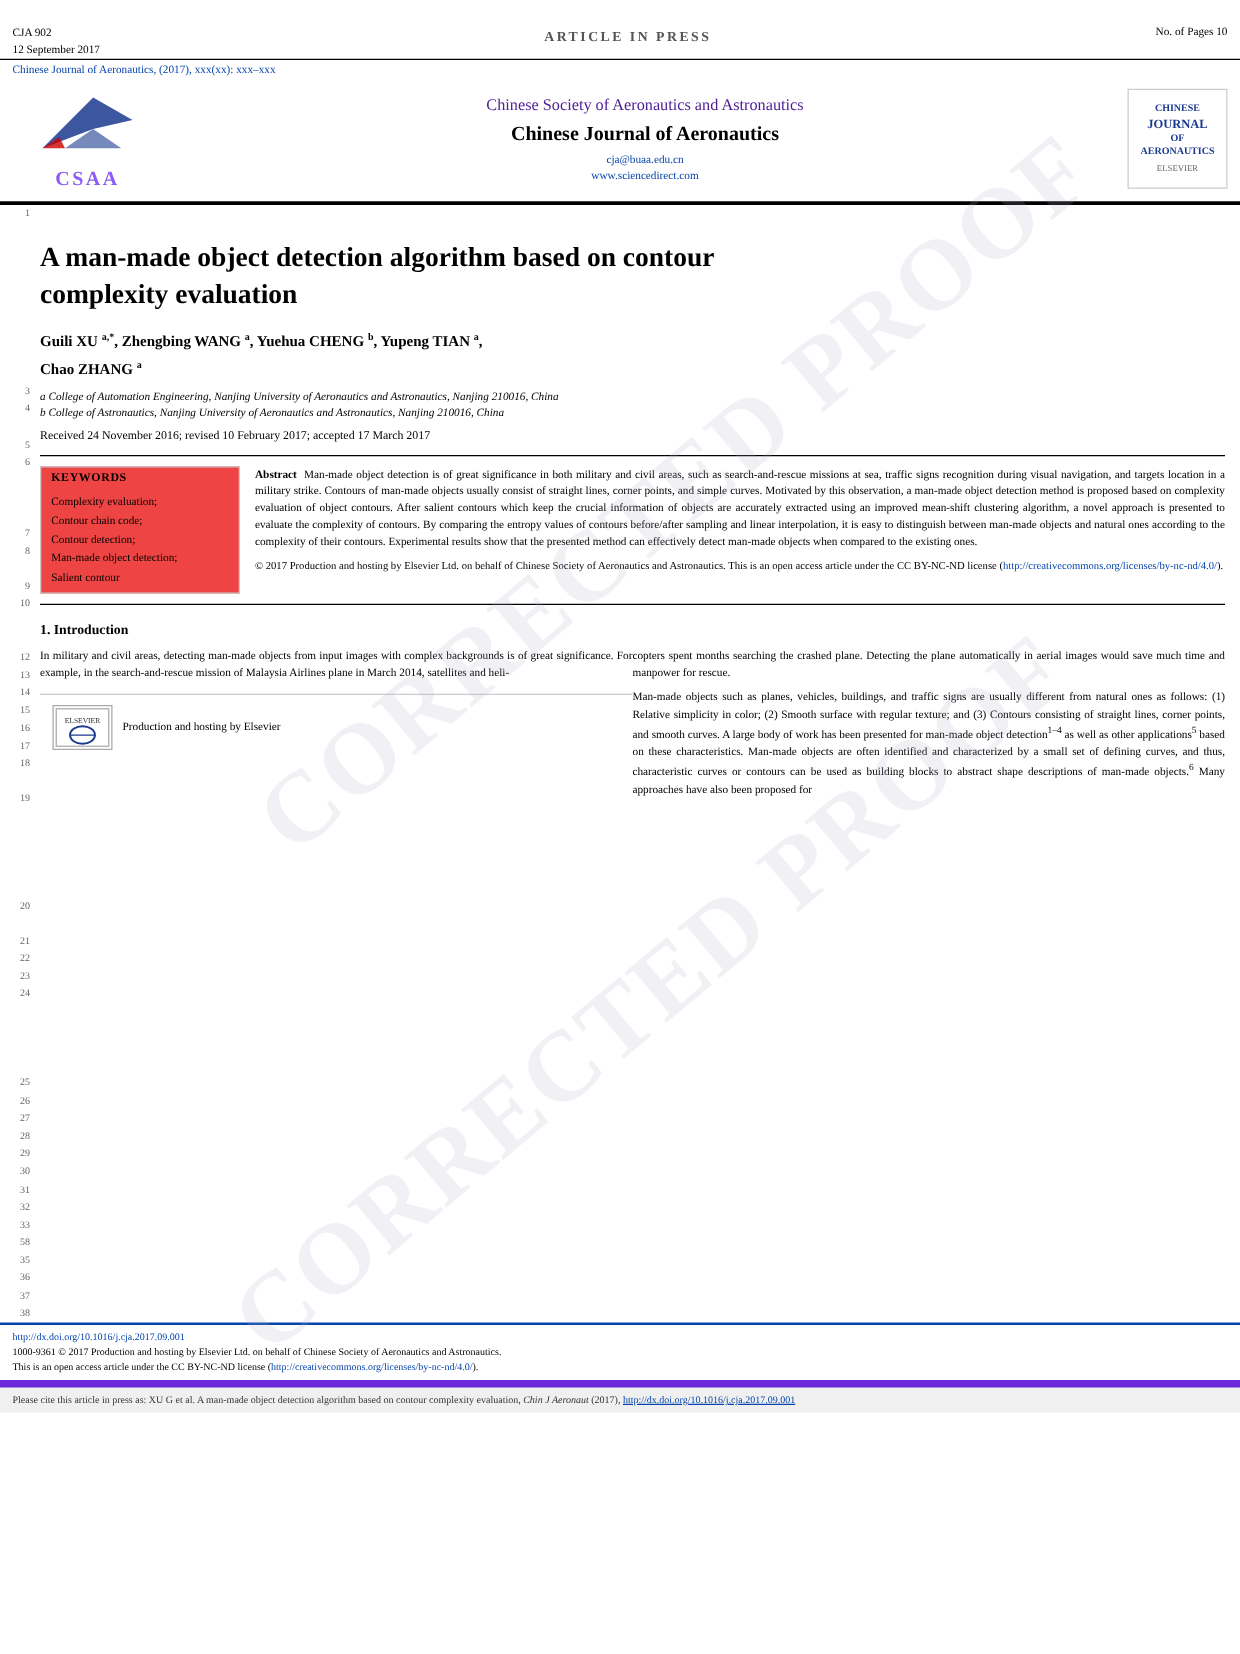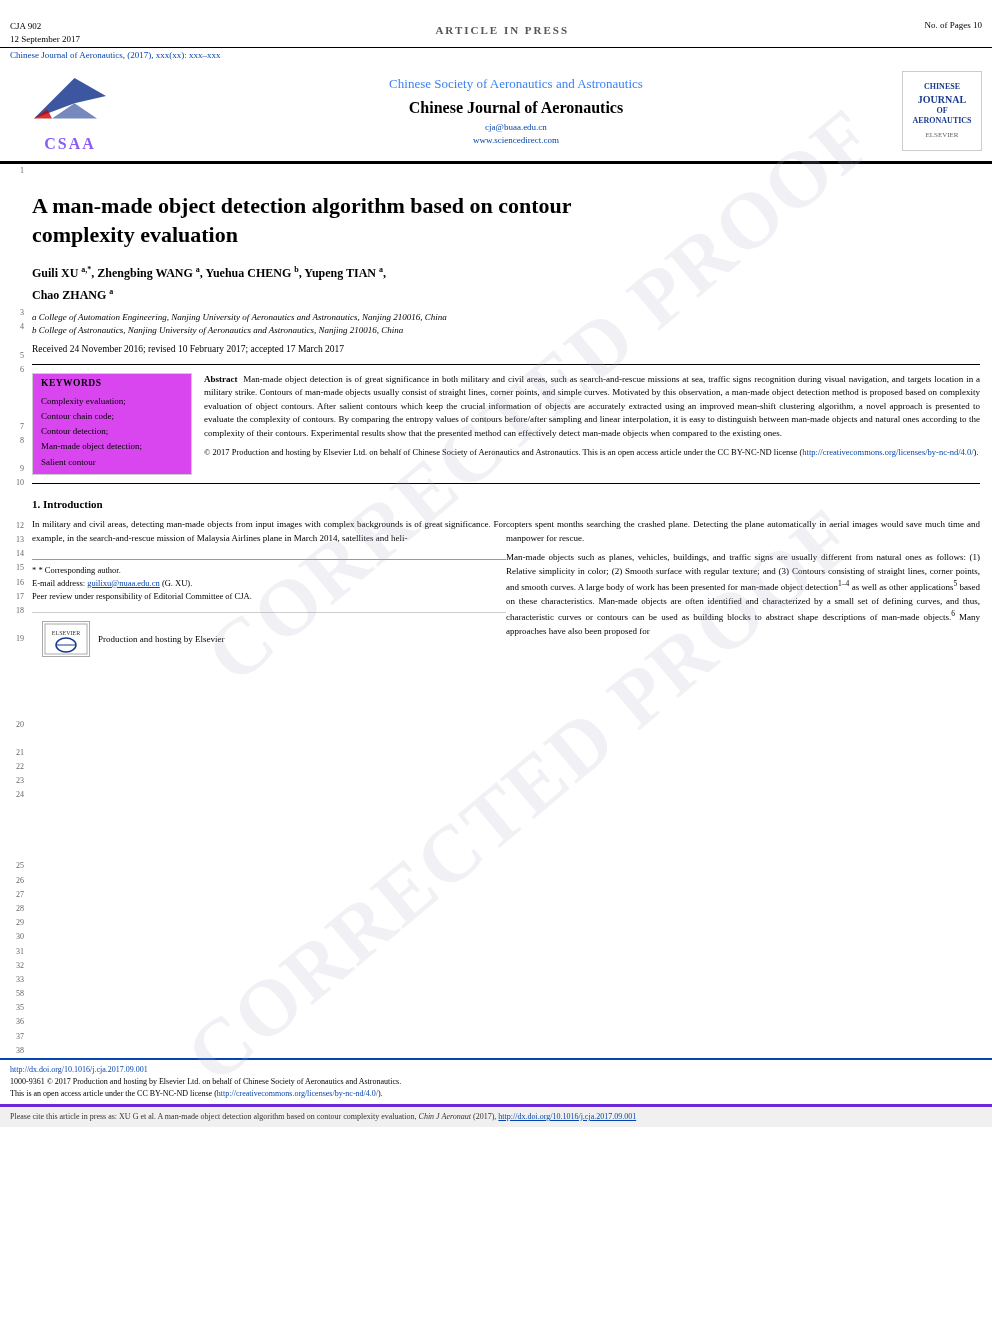--- a/index.html
+++ b/index.html
@@ -44,21 +44,21 @@
       align-items: center;
     }
     .journal-center {
       flex: 1;
       text-align: center;
       padding: 0 10px;
     }
     .journal-center .org-name {
       font-size: 13px;
       line-height: 1.6;
-      color: #3b82f6;
+      color: #4c1d95;
     }
     .journal-center .journal-title {
       font-size: 16px;
       font-weight: bold;
       margin-top: 4px;
     }
     .journal-center .links {
       font-size: 9px;
       color: #0645ad;
       margin-top: 4px;
@@ -147,21 +147,21 @@
       margin-bottom: 14px;
       border-top: 1px solid #000;
       border-bottom: 1px solid #000;
       padding: 8px 0;
     }
     .keywords-box {
       width: 160px;
       min-width: 160px;
       padding: 4px 8px;
       border: 1px solid #ccc;
-      background: #d946ef;
+      background: #ef4444;
     }
     .keywords-title {
       font-weight: bold;
       font-size: 9.5px;
       margin-bottom: 6px;
       text-transform: uppercase;
       letter-spacing: 0.5px;
     }
     .keywords-list {
       font-size: 9px;
@@ -251,21 +251,21 @@
     .bottom-bar {
       border-top: 2px solid #0645ad;
       padding: 4px 10px;
       font-size: 8px;
       color: #000;
       line-height: 1.5;
     }
     .bottom-bar a { color: #0645ad; text-decoration: none; }
     .citation-bar {
       background: #f0f0f0;
-      border-top: 3px solid #6d28d9;
+      border-top: 6px solid #6d28d9;
       padding: 4px 10px;
       font-size: 8px;
       line-height: 1.5;
       color: #333;
     }
     .citation-bar a { color: #0645ad; }
 
     
     .csaa-svg { width: 90px; height: 65px; }
     .csaa-text {
@@ -433,29 +433,20 @@
           </div>
         </div>
       </div>
 
       <div>
         <div class="section-heading">1. Introduction</div>
         <div class="two-col">
           <div class="col-left">
             <p>In military and civil areas, detecting man-made objects from input images with complex backgrounds is of great significance. For example, in the search-and-rescue mission of Malaysia Airlines plane in March 2014, satellites and heli-</p>
 
-            <div class="footnote-area">
-              <div>
-                <span>*</span> <span>* Corresponding author.</span>
-              </div>
-              <div>
-                E-mail address: <a href="#" class="blue-link">guilixu@nuaa.edu.cn</a> (G. XU).
-              </div>
-              <div>Peer review under responsibility of Editorial Committee of CJA.</div>
-            </div>
 
             <div class="elsevier-footer">
               <div class="elsevier-logo">
                 <svg width="44" height="32" viewBox="0 0 44 32">
                   <rect x="1" y="1" width="42" height="30" fill="white" stroke="#aaa" stroke-width="1"></rect>
                   <text x="22" y="12" text-anchor="middle" font-size="6" fill="#333" font-family="serif">ELSEVIER</text>
                   <ellipse cx="22" cy="22" rx="10" ry="7" fill="none" stroke="#1a3a8f" stroke-width="1.5"></ellipse>
                   <line x1="12" y1="22" x2="32" y2="22" stroke="#1a3a8f" stroke-width="1"></line>
                 </svg>
               </div>

